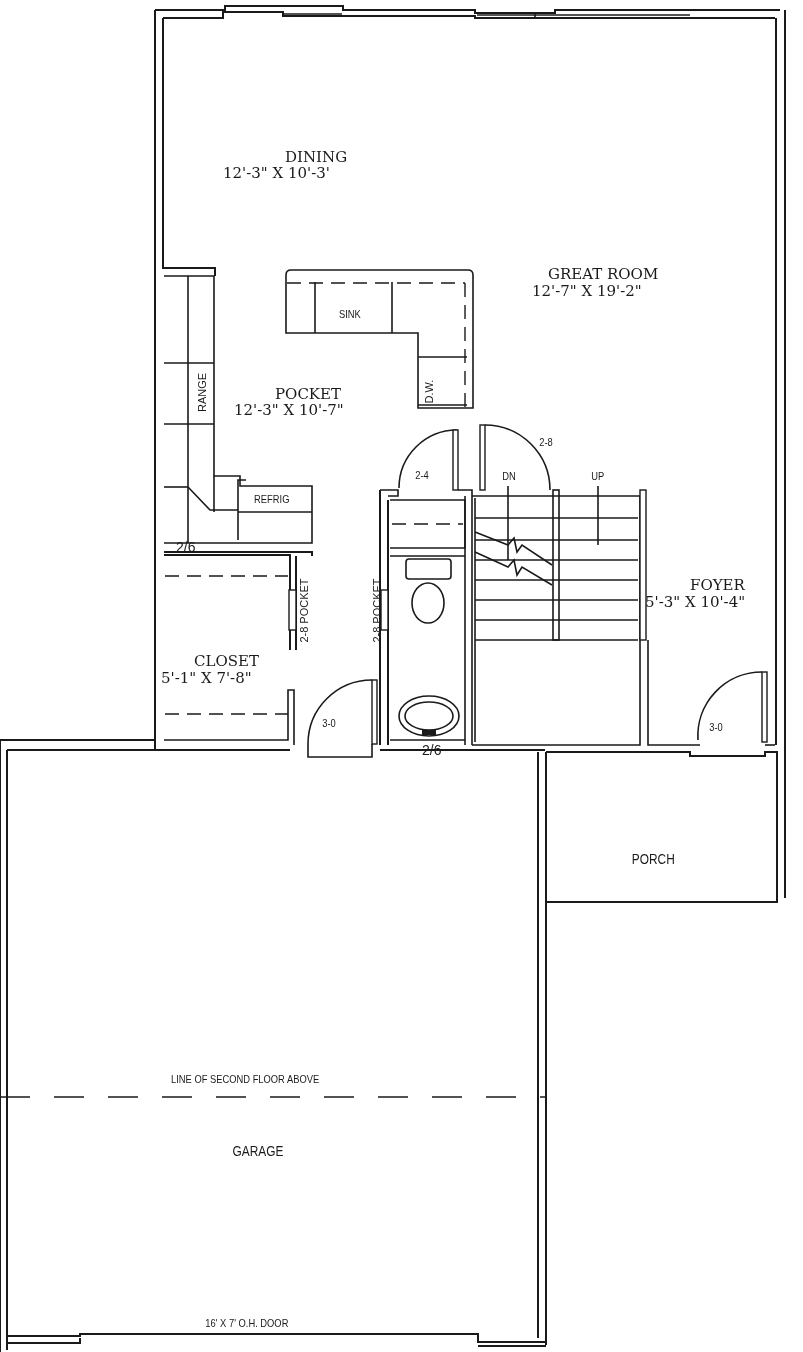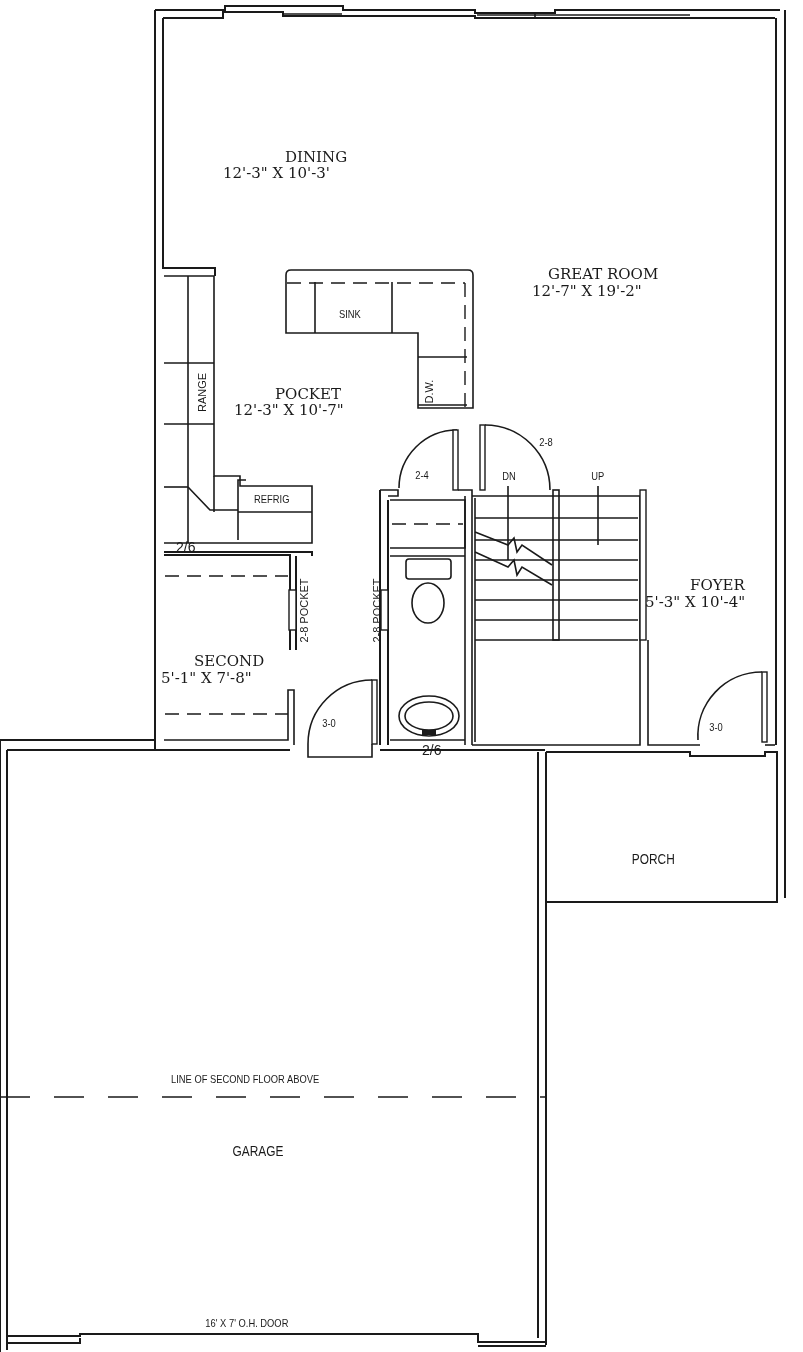--- a/index.html
+++ b/index.html
@@ -152,21 +152,21 @@
 
 <div class="lbl room-name" style="left:285px; top:150px;">DINING</div>
 <div class="lbl room-dim" style="left:223px; top:166px;">12'-3" X 10'-3'</div>
 
 <div class="lbl room-name" style="left:548px; top:267px;">GREAT ROOM</div>
 <div class="lbl room-dim" style="left:532px; top:284px;">12'-7" X 19'-2"</div>
 
 <div class="lbl room-name" style="left:275px; top:387px;">POCKET</div>
 <div class="lbl room-dim" style="left:234px; top:403px;">12'-3" X 10'-7"</div>
 
-<div class="lbl room-name" style="left:194px; top:654px;">SECOND</div>
+<div class="lbl room-name" style="left:194px; top:654px;">CLOSET</div>
 <div class="lbl room-dim" style="left:161px; top:671px;">5'-1" X 7'-8"</div>
 
 <div class="lbl room-name" style="left:690px; top:578px;">FOYER</div>
 <div class="lbl room-dim" style="left:645px; top:595px;">5'-3" X 10'-4"</div>
 
 <div class="lbl small" style="left:628px; top:852px; font-size:14px;">PORCH</div>
 <div class="lbl small" style="left:228px; top:1144px; font-size:14px;">GARAGE</div>
 <div class="lbl small" style="left:158px; top:1074px;">LINE OF SECOND FLOOR ABOVE</div>
 <div class="lbl small" style="left:198px; top:1318px;">16' X 7' O.H. DOOR</div>
 

